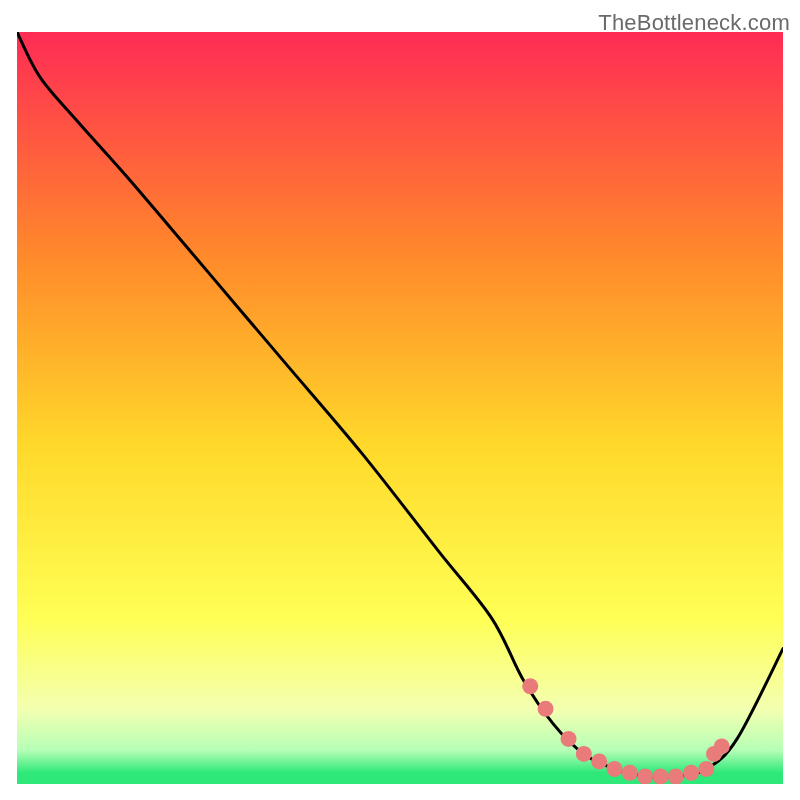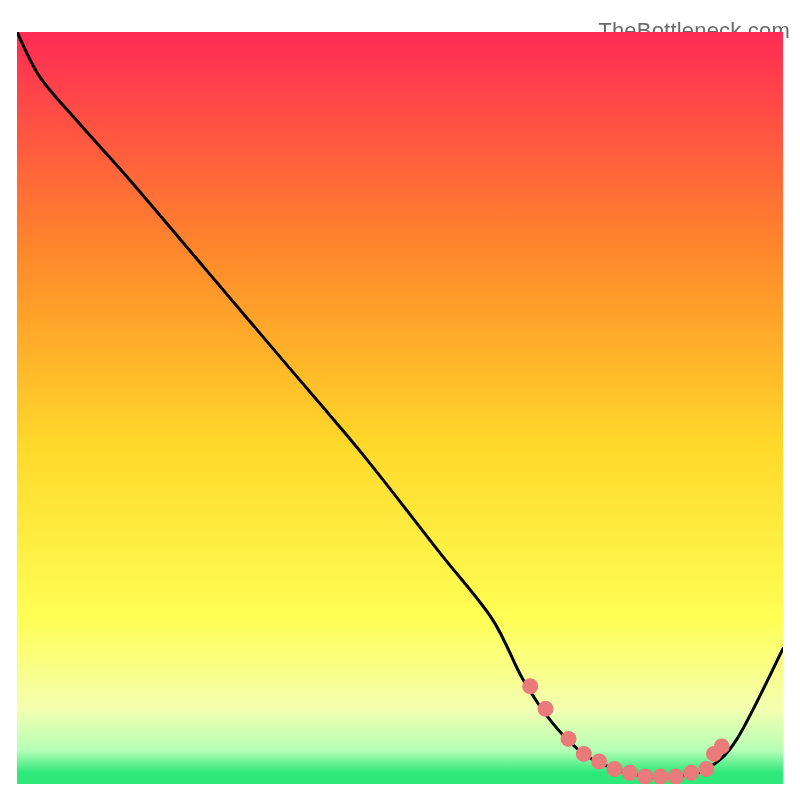--- a/index.html
+++ b/index.html
@@ -11,21 +11,21 @@
     font-family: Arial, Helvetica, sans-serif;
   }
   .chart-container {
     position: relative;
     width: 800px;
     height: 800px;
     background: #ffffff;
   }
   .attribution {
     position: absolute;
-    top: 18px;
+    top: 10px;
     right: 10px;
     font-size: 22px;
     color: #6a6a6a;
     font-weight: 400;
     letter-spacing: 0.2px;
   }
   .plot-area {
     position: absolute;
     left: 17px;
     top: 32px;

